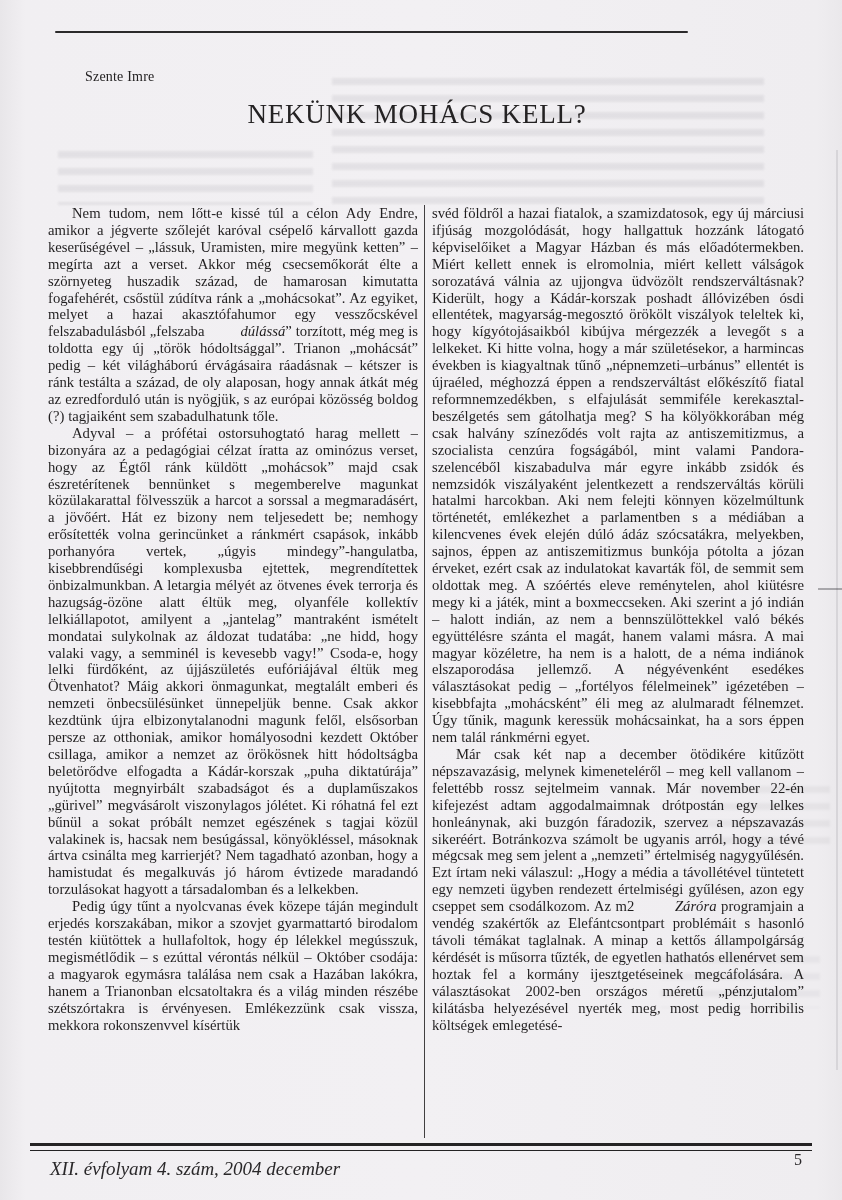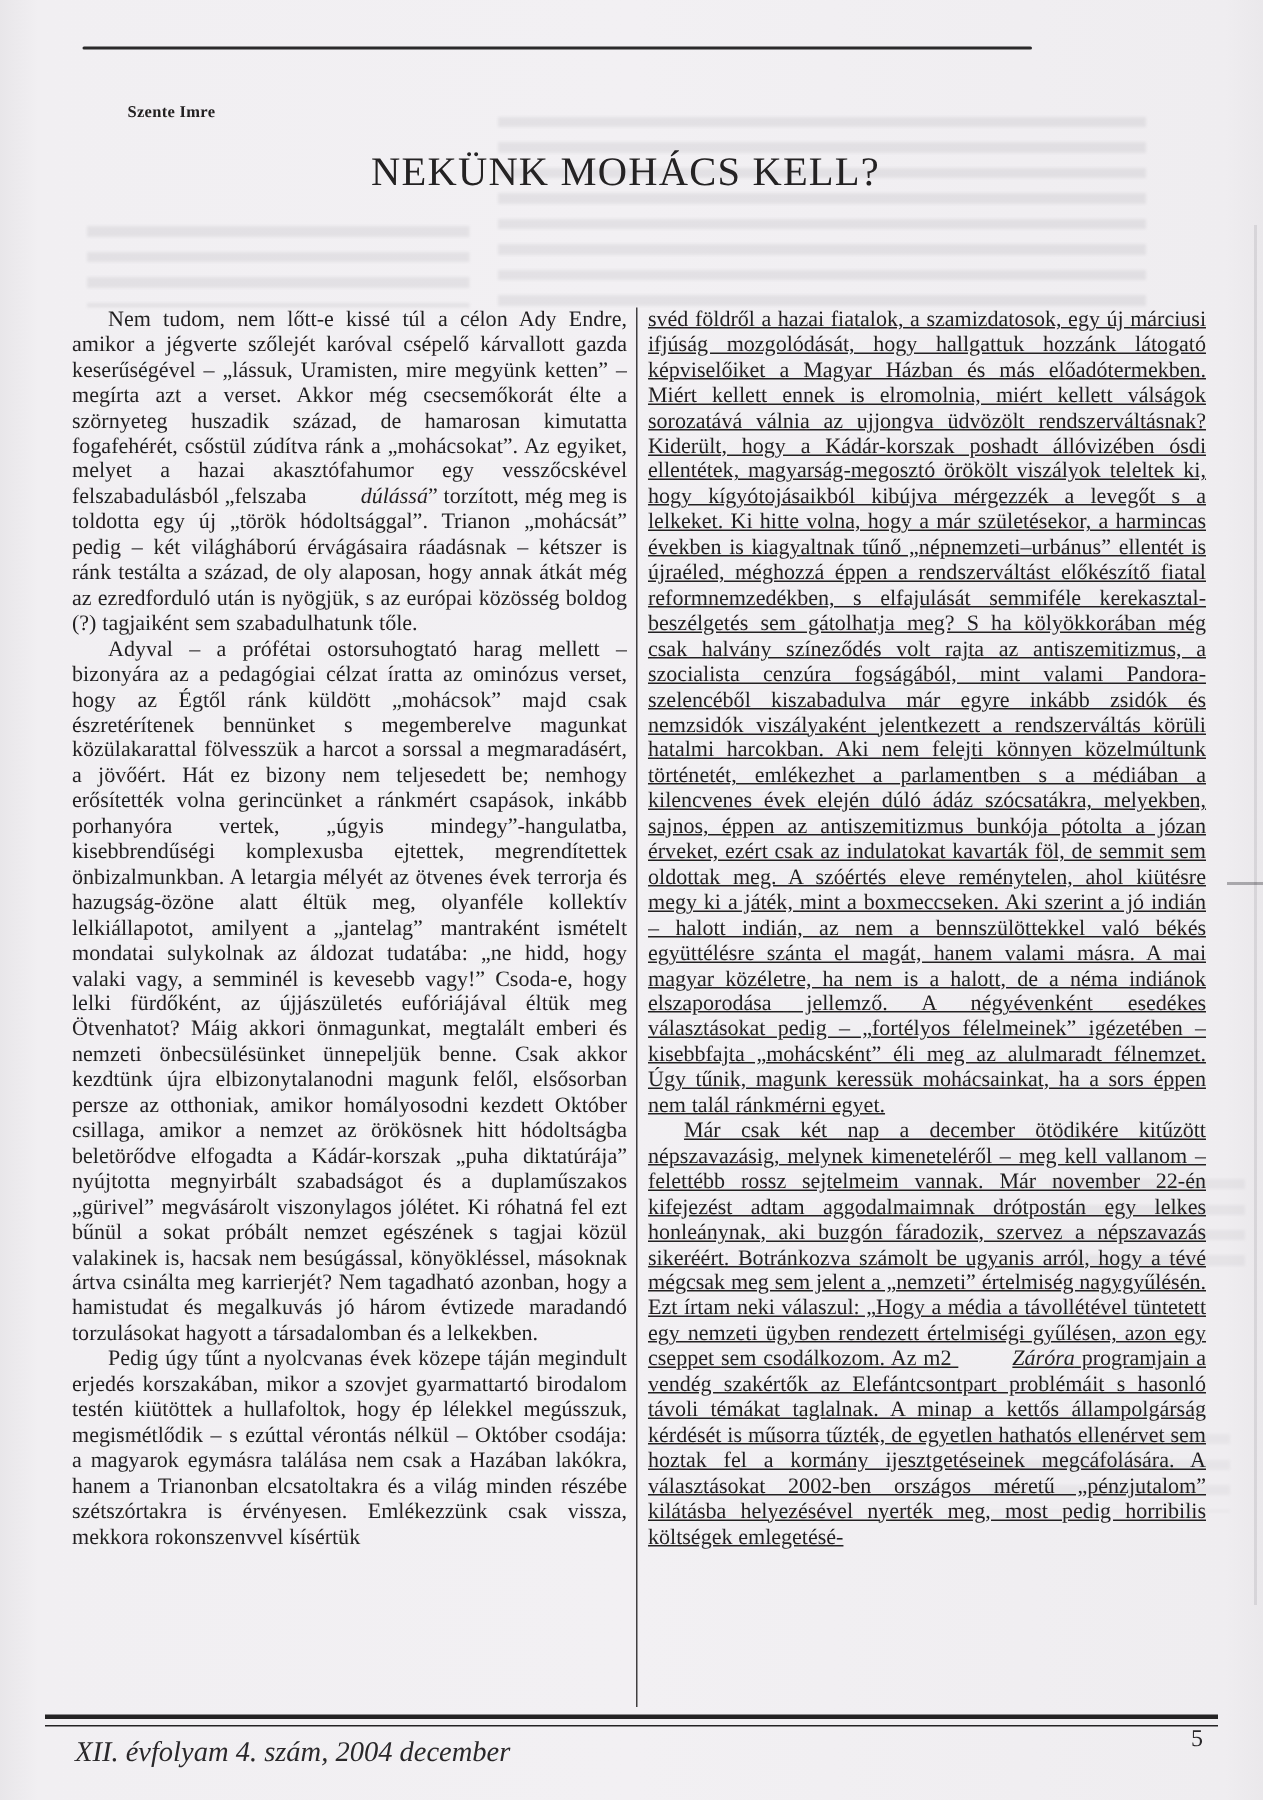--- a/index.html
+++ b/index.html
@@ -8,38 +8,38 @@
     position:relative; width:842px; height:1200px; overflow:hidden;
     background:linear-gradient(90deg,#e8e6e9 0%, #f1eff2 3%, #f2f0f3 50%, #efedf0 97%, #eae8eb 100%);
     color:#232122;
   }
   
   .masthead-rule { position:absolute; left:55px; top:31px; width:633px; height:2.4px; background:#2b2a2b; border-radius:2px; }
   .logo { position:absolute; left:683px; top:1px; font-style:italic; font-weight:bold; white-space:nowrap; color:#201f20; }
   .logo-prefix { font-size:16px; letter-spacing:0.5px; position:relative; top:-1px; margin-right:2px; }
   .logo-word { font-size:46px; letter-spacing:-1px; line-height:1; }
   
-  .author { position:absolute; left:85px; top:69px; font-size:11px; font-weight:bold; letter-spacing:0.2px; }
+  .author { position:absolute; left:85px; top:69px; font-size:14px; font-weight:normal; letter-spacing:0.2px; }
   .page-title { position:absolute; left:0; width:834px; top:99px; text-align:center; font-size:27px; letter-spacing:0.8px; color:#242223; }
   
   .ghost {
     position:absolute; opacity:0.10; filter:blur(1px); pointer-events:none;
     background:repeating-linear-gradient(180deg, transparent 0 4px, #6a6870 4px 11px, transparent 11px 17px);
   }
   .ghost.g1 { left:332px; top:74px;  width:432px; height:130px; }
   .ghost.g2 { left:58px;  top:147px; width:255px; height:58px;  }
   .ghost.g3 { left:700px; top:782px; width:130px; height:66px; opacity:0.07; }
   .ghost.g4 { left:660px; top:952px; width:160px; height:56px; opacity:0.06; }
   .edge-line { position:absolute; left:836px; top:150px; width:2px; height:920px; background:rgba(40,40,45,0.10); }
   .margin-dash { position:absolute; left:818px; top:588px; width:24px; height:2px; background:rgba(40,40,45,0.35); }
   
   .body-block { position:absolute; left:48px; top:205px; width:758px; height:933px; }
   .column { position:absolute; top:0; height:100%; overflow:hidden; }
   .column.left  { left:0;     width:370px; }
-  .column.right { left:384px; width:372px;text-decoration:underline; }
+  .column.right { left:384px; width:372px; }
   .column-divider { position:absolute; left:376px; top:0; width:1.4px; height:100%; background:#413f40; }
   .column p {
     margin:0; font-size:14.7px; line-height:16.9px; text-align:justify;
     color:#211f20; hyphens:auto; -webkit-hyphens:auto; word-spacing:0.2px;
   }
   .column p.indent { text-indent:24px; }
   .column p em { font-style:italic;margin-left:36px; }
   
   .footer-rule { position:absolute; left:30px; top:1143px; width:782px; height:4px;
     border-top:3px solid #242324; border-bottom:1.6px solid #242324; }

